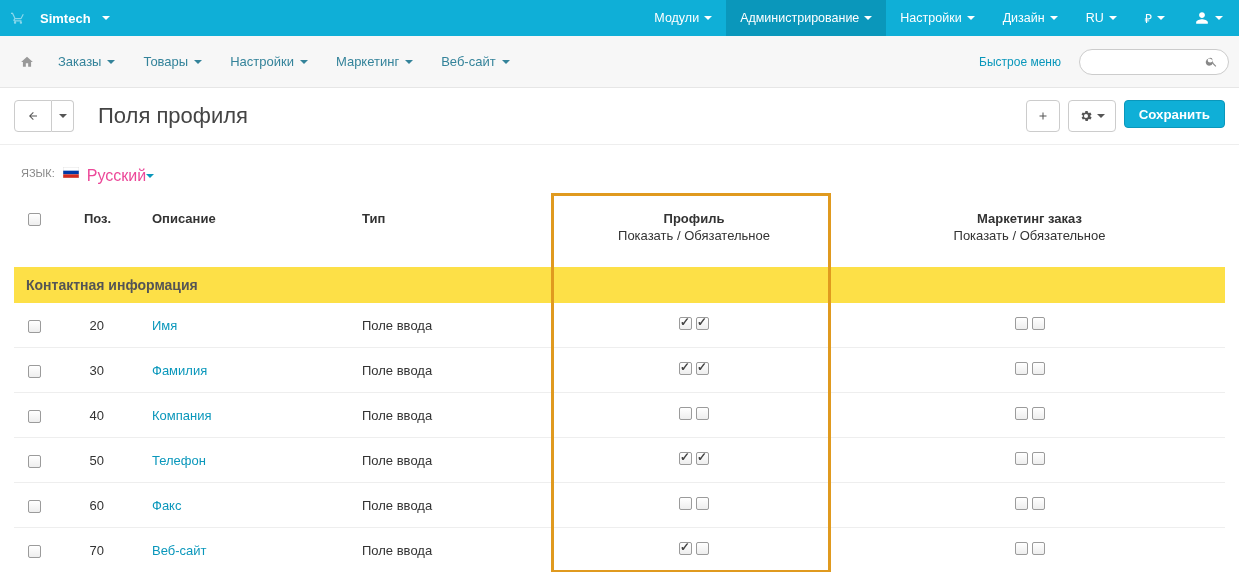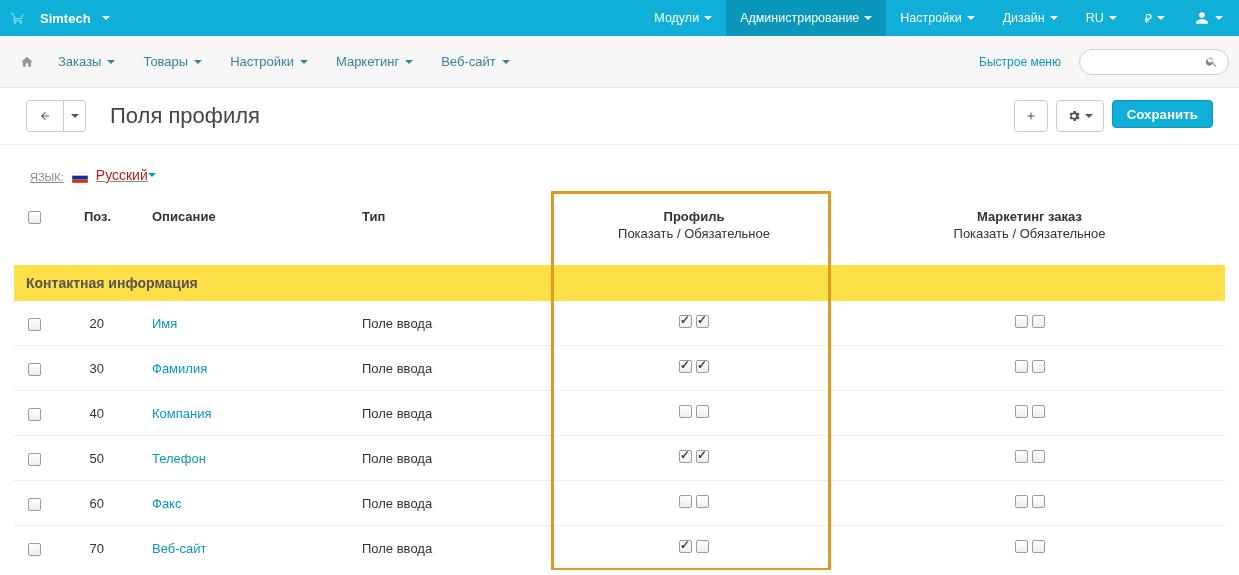--- a/index.html
+++ b/index.html
@@ -22,36 +22,36 @@
   .secnav .home-icon { color:#999; padding:0 10px; cursor:pointer; }
   .secnav .nav-item { padding: 0 14px; color:#34839a; cursor:pointer; font-size:13px; display:flex; align-items:center; height:100%; }
   .secnav .nav-item .caret { border-top-color:#34839a; margin-left:6px; }
   .nav-spacer { flex:1; }
   .quick-menu { color:#0a97bb; font-size:12px; padding:0 12px; cursor:pointer; }
   .searchbox { background:#fff; border:1px solid #ccc; border-radius:14px; height:26px; width:150px; display:flex; align-items:center; padding:0 10px; margin-left:6px; }
   .searchbox input { border:none; outline:none; flex:1; font-size:12px; background:transparent; min-width:0; }
   .searchbox .sicon { color:#888; }
 
   
-  .titlerow { display:flex; align-items:center; padding: 12px 26px; border-bottom:1px solid #eee; }
+  .titlerow { display:flex; align-items:center; padding: 12px 14px; border-bottom:1px solid #eee; }
   .btn-group { display:flex; margin-right: 24px; }
   .btn { background:#fff; border:1px solid #ccc; height:32px; min-width:32px; display:inline-flex; align-items:center; justify-content:center; cursor:pointer; color:#555; font-size:13px; padding:0 10px; }
   .btn-group .btn { border-radius:0; }
   .btn-group .btn:first-child { border-top-left-radius:4px; border-bottom-left-radius:4px; }
   .btn-group .btn:last-child { border-top-right-radius:4px; border-bottom-right-radius:4px; border-left:none; }
   .page-title { font-size:22px; font-weight:normal; color:#444; }
   .title-spacer { flex:1; }
   .actions { display:flex; gap:8px; }
   .btn.radius { border-radius:4px; }
   .btn-primary { background:#0fafd7; color:#fff; border:1px solid #0a97bb; border-radius:4px; height:28px; padding:0 14px; font-weight:bold; cursor:pointer; }
 
   
-  .langrow { padding: 22px 30px 10px; color:#888; text-transform: uppercase; font-size:11px; display:flex; align-items:flex-end; gap:8px;text-decoration:underline; }
+  .langrow { padding: 22px 21px 10px; color:#888; text-transform: uppercase; font-size:11px; display:flex; align-items:flex-start; gap:8px; }
   .langrow .flag { width:16px; height:11px; display:inline-block; }
-  .langrow a { color:#b91c1c; text-transform:none; font-size:14px; cursor:pointer; display:flex; align-items:center; }
+  .langrow a { color:#ec4899; text-transform:none; font-size:16px; cursor:pointer; display:flex; align-items:center; }
   .langrow a .caret { border-top-color:#0a97bb; }
 
   
   .table-wrap { padding: 4px 14px 0; position:relative; }
   table { width:100%; border-collapse: collapse; }
   thead th { text-align:left; font-weight:bold; color:#333; padding: 12px 8px 24px; font-size:13px; vertical-align:top; }
   thead th.center { text-align:center; }
   thead th .sub { font-weight:normal; display:block; margin-top:2px; }
   .section-row td { background:#fde047; font-weight:bold; color:#555; padding:10px 12px; font-size:14px; }
   tbody tr.data-row td { border-bottom:1px solid #eee; padding: 14px 8px; vertical-align: middle; }

